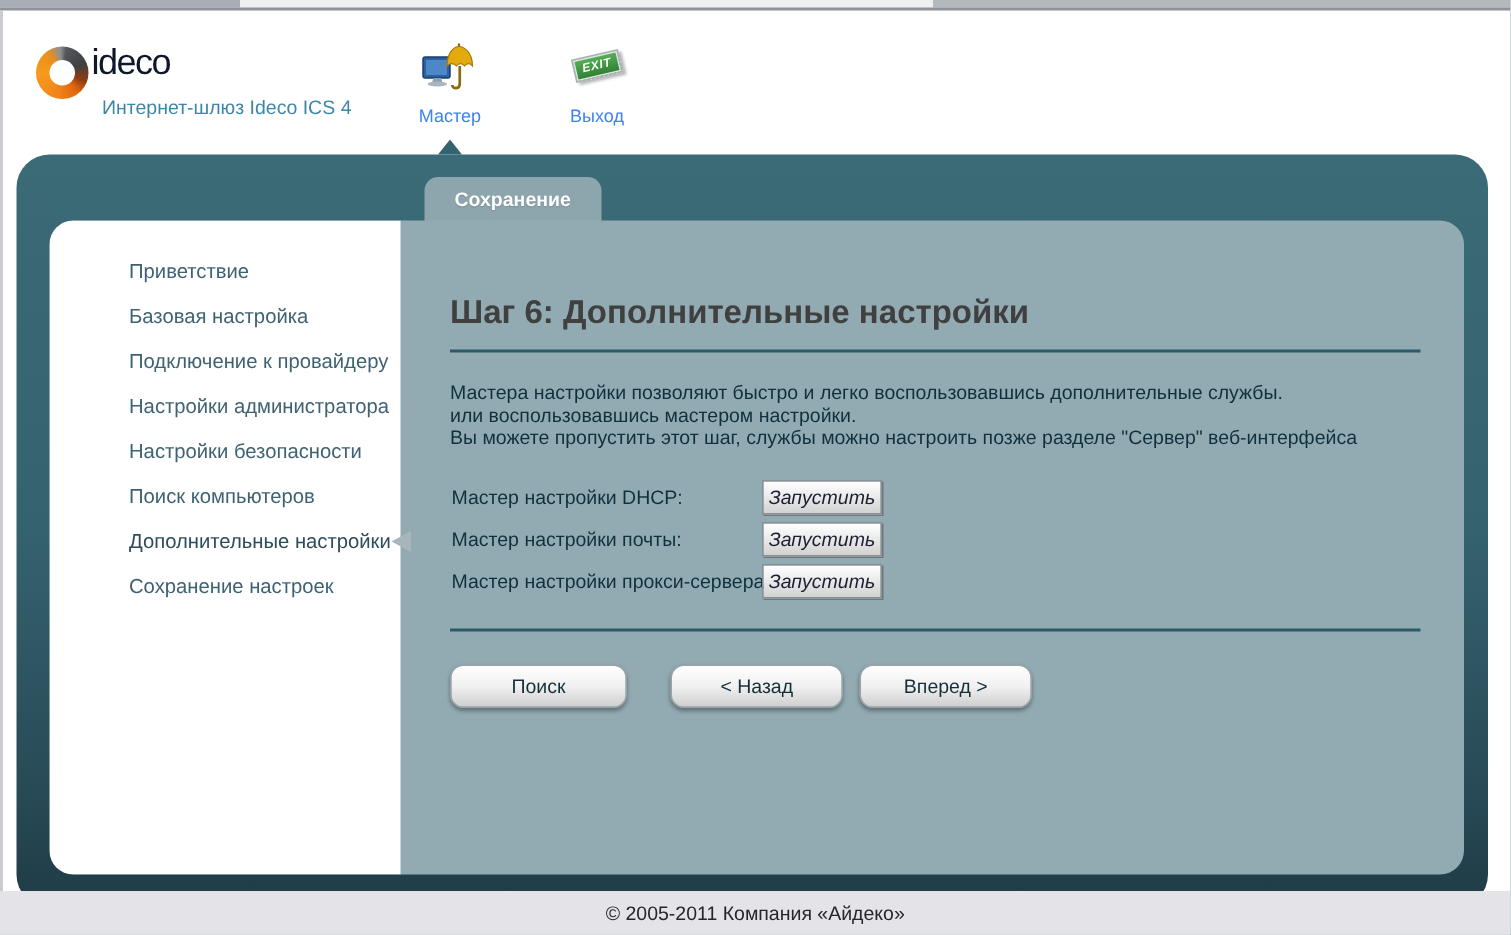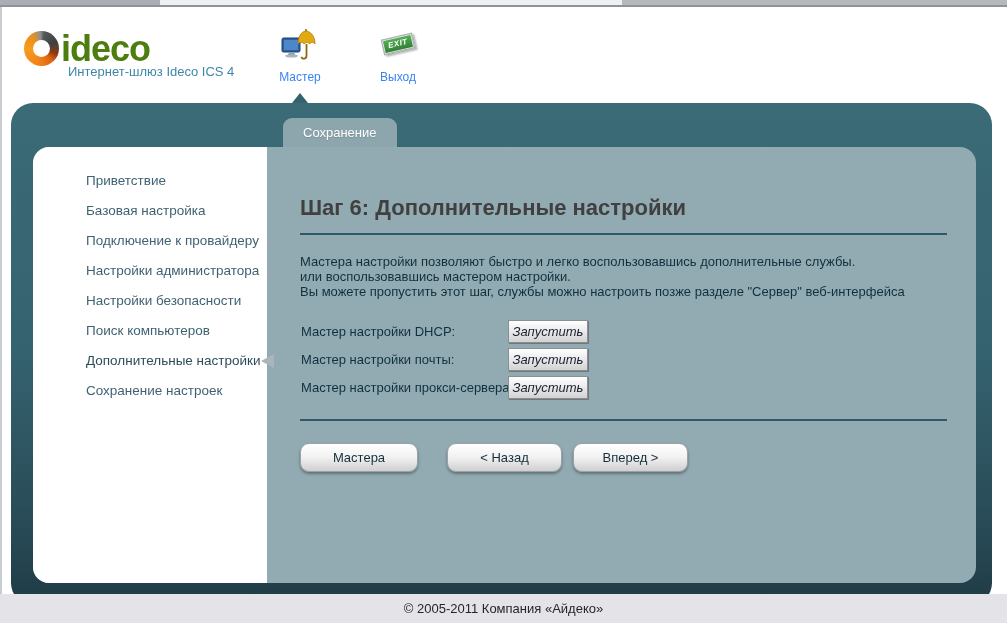--- a/index.html
+++ b/index.html
@@ -17,22 +17,22 @@
   .chrome-seg-right { position:absolute; left:622px; top:0; width:385px; height:5px; background:#b4b9bd; }
   .chrome-line { position:absolute; left:0; top:5px; width:1007px; height:2px; background:#8f9399; }
   .win-left-edge { position:absolute; left:0; top:7px; width:2px; height:616px; background:#c9ccd1; }
 
   
   .logo-mark { position:absolute; left:24px; top:31px; width:35px; height:35px; border-radius:50%;
     background:conic-gradient(from 10deg, #55565a 0deg, #3e4044 55deg, #8c3c10 100deg,
       #e0650f 130deg, #f1831a 180deg, #f79b1d 260deg, #e98f1c 315deg, #8d8f93 345deg, #55565a 360deg); }
   .logo-mark::after { content:""; position:absolute; left:9px; top:9px; width:17px; height:17px;
     border-radius:50%; background:#ffffff; }
-  .logo-text { position:absolute; left:61px; top:28px; font-size:36px; font-weight:bold;
-    color:#4d7c0f; letter-spacing:-1px; }
+  .logo-text { position:absolute; left:61px; top:28px; font-size:24px; font-weight:normal;
+    color:#0f172a; letter-spacing:-1px; }
   .logo-sub { position:absolute; left:68px; top:64px; font-size:13px; color:#3e86a8; }
 
   .nav-item { position:absolute; top:28px; width:64px; text-align:center; cursor:pointer; }
   .nav-item .icon-box { height:36px; position:relative; }
   .nav-label { display:block; margin-top:6px; font-size:12px; color:#3b82f6; }
 
   .exit-ticket { position:absolute; left:16px; top:8px; width:32px; height:16px;
     background:linear-gradient(180deg,#57b257,#2e7d32);
     border:1px solid #a8aeae; box-shadow:2px 2px 2px rgba(0,0,0,.28), inset 0 0 0 1px #dfe4e4;
     transform:rotate(-13deg);
@@ -43,21 +43,21 @@
     border-left:8px solid transparent; border-right:8px solid transparent;
     border-bottom:10px solid #35626f; }
 
   
   .container { position:absolute; left:11px; top:103px; width:981px; height:502px;
     border-radius:22px;
     background:linear-gradient(180deg,#3b6b77 0%, #35626f 50%, #274955 86%, #1f3b45 100%); }
 
   .tab { position:absolute; left:272px; top:15px; height:30px; padding:0 20px;
     border-radius:9px 9px 0 0; background:#8da6ae;
-    color:#ffffff; font-size:13px; font-weight:normal; line-height:30px; cursor:pointer;
+    color:#ffffff; font-size:13px; font-weight:bold; line-height:30px; cursor:pointer;
     text-shadow:0 1px 1px rgba(0,0,0,.15); }
 
   .panel { position:absolute; left:22px; top:44px; width:943px; height:436px;
     border-radius:16px; background:#92abb3; display:flex; overflow:hidden; }
 
   
   .sidebar { width:234px; background:#ffffff; position:relative; padding-top:19px;padding-left:28px; }
   .menu-item { position:relative; height:30px; line-height:30px; padding-left:25px;
     font-size:13.5px; color:#3f6272; white-space:nowrap; cursor:pointer; }
   .menu-item.selected { color:#2d4d5a; }
@@ -189,21 +189,21 @@
       <button class="btn-run run-0">Запустить</button>
 
       <div class="wiz-row-label lbl-1">Мастер настройки почты:</div>
       <button class="btn-run run-1">Запустить</button>
 
       <div class="wiz-row-label lbl-2">Мастер настройки прокси-сервера:</div>
       <button class="btn-run run-2">Запустить</button>
 
       <div class="rule rule-bottom"></div>
 
-      <button class="btn-action act-0">Мастера</button>
+      <button class="btn-action act-0">Поиск</button>
       <button class="btn-action act-1">&lt; Назад</button>
       <button class="btn-action act-2">Вперед &gt;</button>
     </div>
 
   </div>
 </div>
 
 <div class="footer">
   <div class="footer-text">© 2005-2011 Компания «Айдеко»</div>
 </div>

